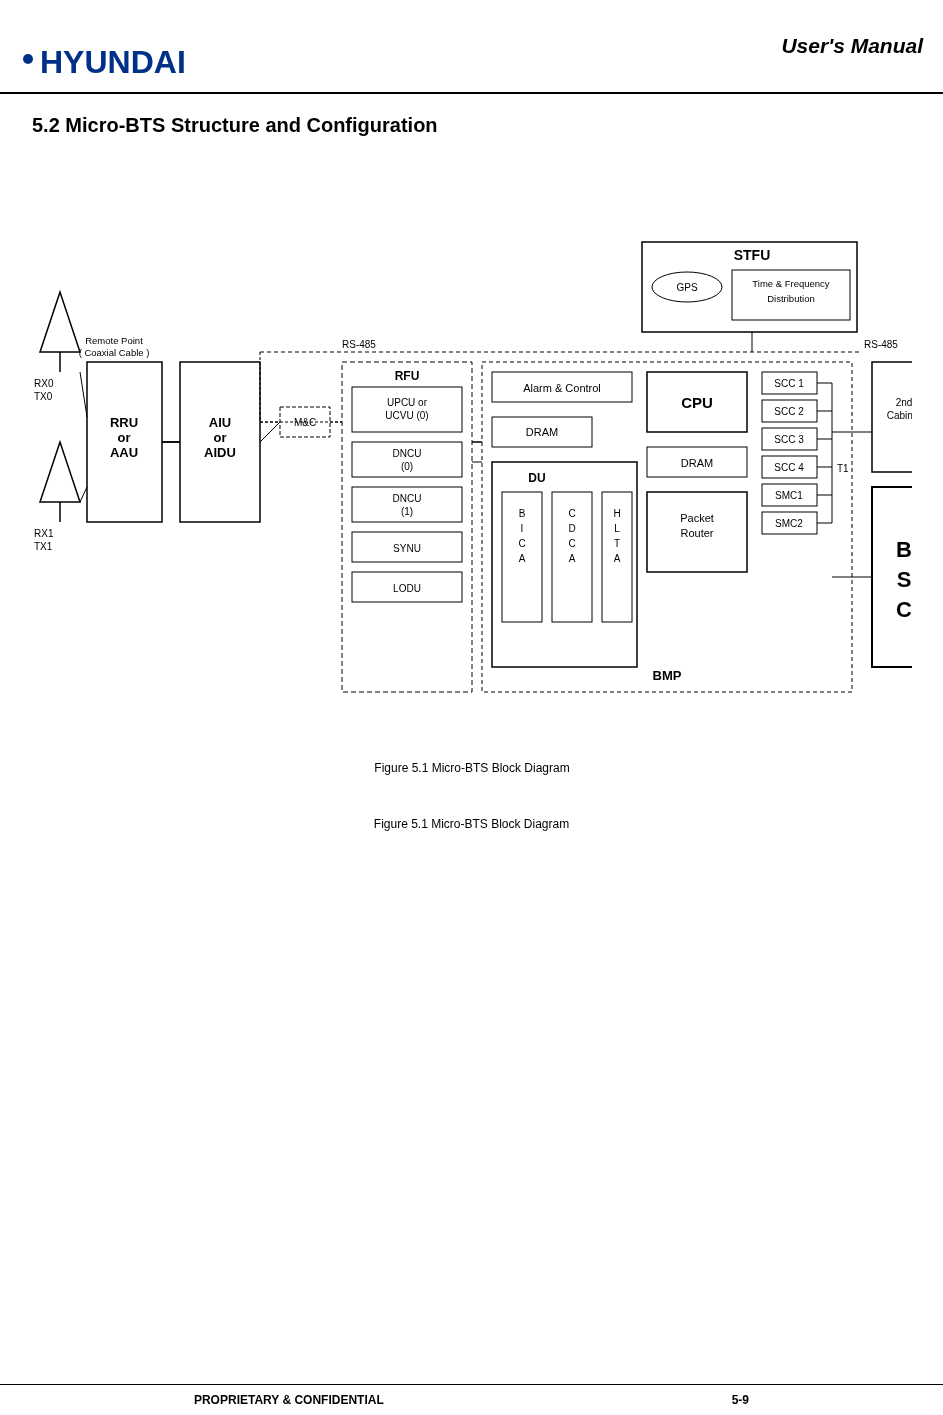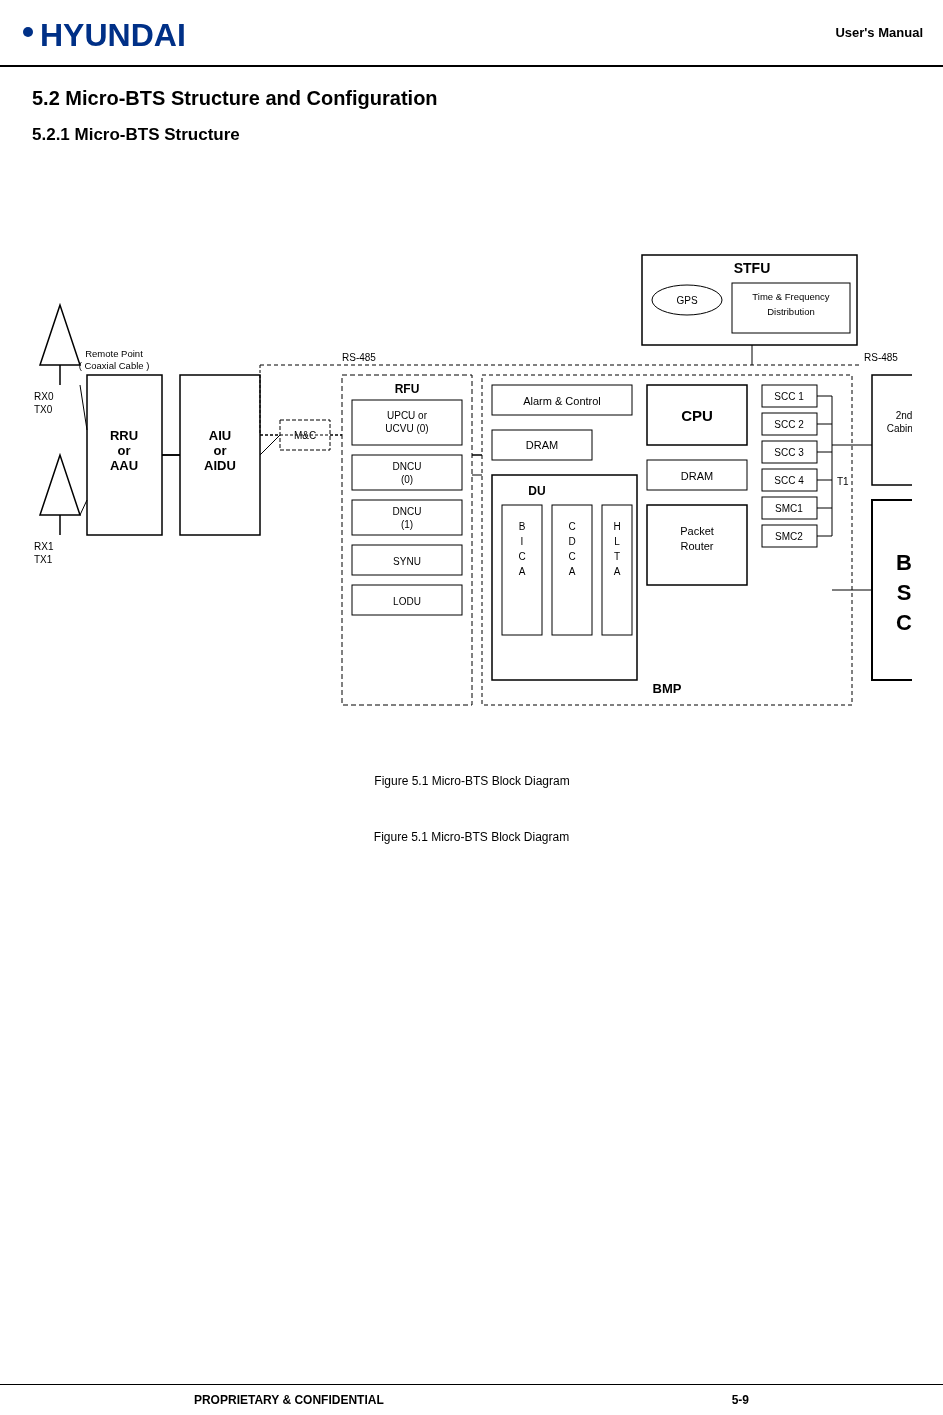--- a/index.html
+++ b/index.html
@@ -31,34 +31,33 @@
       margin-bottom: 20px;
     }
     svg text {
       font-family: Arial, sans-serif;
     }
   </style>
 </head>
 <body>
 
 <div class="header">
-  <div style="display:flex;align-items:flex-start;gap:0;">
+  <div style="display:flex;align-items:flex-start;gap:0;margin-top:27px;">
     <svg width="200" height="45" viewBox="0 0 200 45">
 
       <circle cx="8" cy="22" r="5" fill="#003087"></circle>
 
       <text x="20" y="36" font-family="Arial Black, Arial" font-weight="900" font-size="32" fill="#003087">HYUNDAI</text>
     </svg>
   </div>
-  <div style="font-size:13px;font-weight:bold;">User's Manual</div>
+  <div style="font-size:21px;font-weight:bold;font-style:italic;">User's Manual</div>
 </div>
 
 <div class="page-content">
   <div class="section-title">5.2  Micro-BTS Structure and Configuration</div>
-  <div class="subsection-title">5.2.1  Micro-BTS Structure</div>
 
   <svg width="880" height="660" viewBox="0 0 880 660" style="display:block;margin:0 auto;">
 
     <polygon points="28,140 8,200 48,200" fill="none" stroke="#000" stroke-width="1.5"></polygon>
     <line x1="28" y1="200" x2="28" y2="220" stroke="#000" stroke-width="1.5"></line>
     <text x="2" y="235" font-size="10" font-family="Arial">RX0</text>
     <text x="2" y="248" font-size="10" font-family="Arial">TX0</text>
 
     <polygon points="28,290 8,350 48,350" fill="none" stroke="#000" stroke-width="1.5"></polygon>
     <line x1="28" y1="350" x2="28" y2="370" stroke="#000" stroke-width="1.5"></line>

